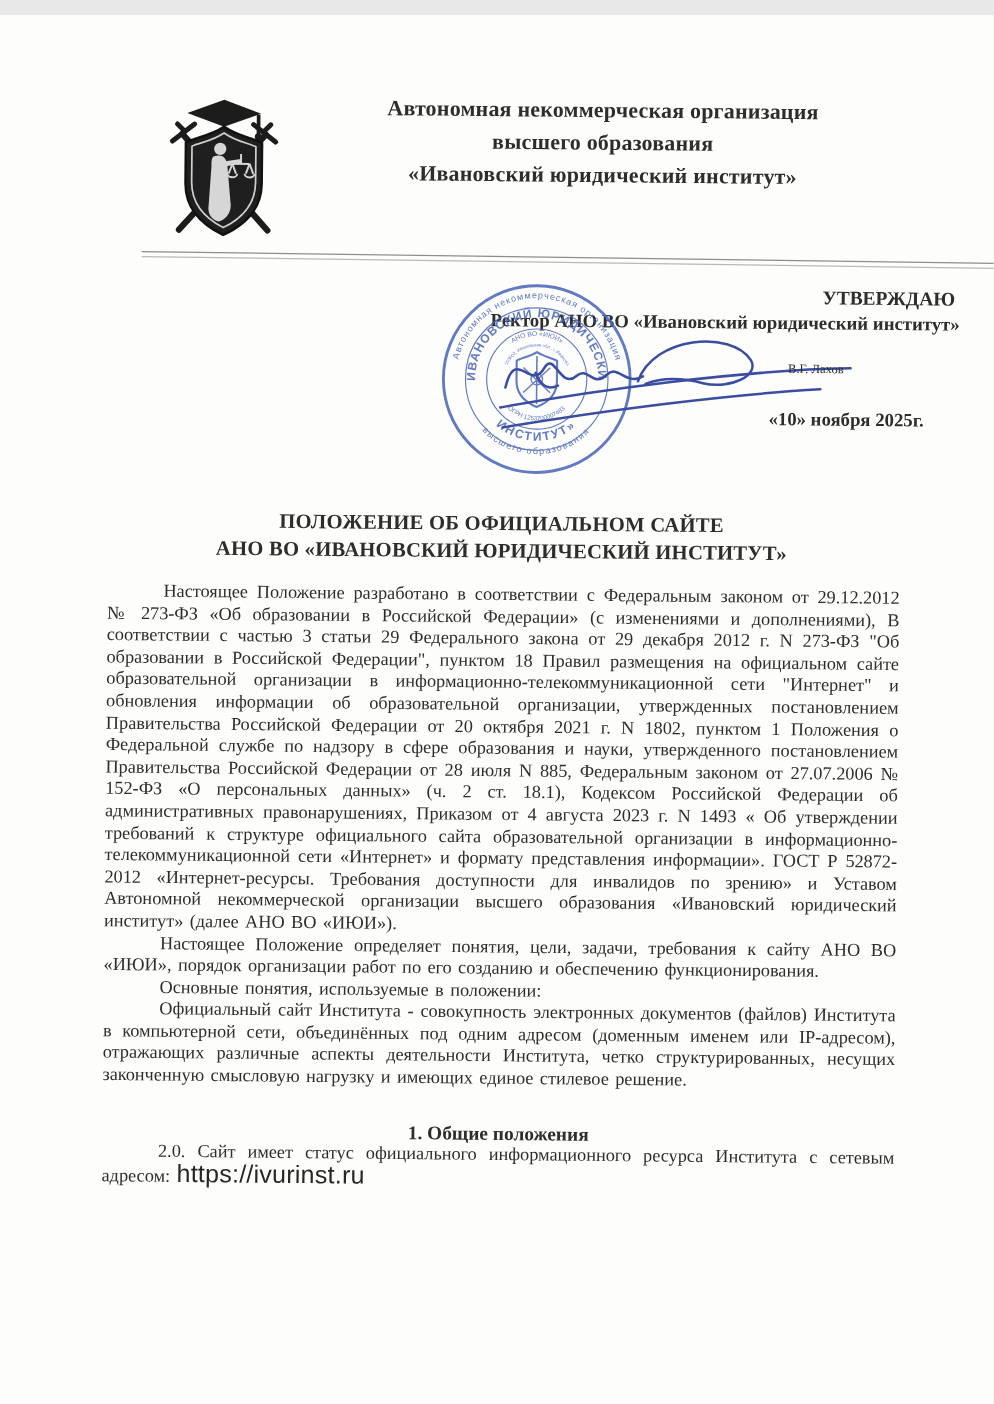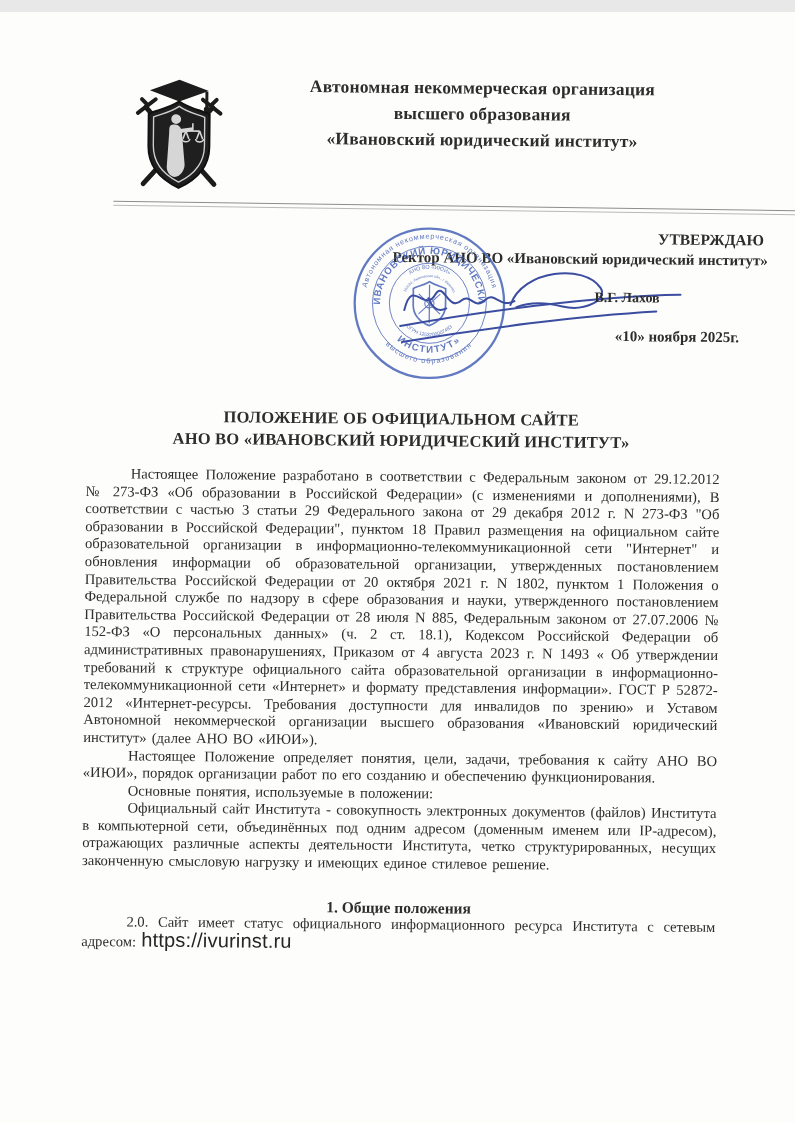--- a/index.html
+++ b/index.html
@@ -27,21 +27,21 @@
   
   .approve-word {
     position:absolute; right:34px; top:216px; font-weight:bold; font-size:15.5px;
   }
   .approver-line {
     position:absolute; right:30px; top:237px; font-weight:bold; font-size:15px;
     white-space:nowrap;
   }
   .stamp { position:absolute; left:350px; top:214px; width:154px; height:154px; opacity:.88; }
   .signature { position:absolute; left:386px; top:240px; width:305px; height:100px; }
-  .signer-name { position:absolute; left:592px; top:276px; font-weight:bold; font-size:14px; white-space:nowrap; }
+  .signer-name { position:absolute; left:628px; top:276px; font-weight:normal; font-size:10px; white-space:nowrap; }
   .approve-date { position:absolute; right:58px; top:314px; font-weight:bold; font-size:15px; white-space:nowrap; }
 
   
   .doc-title {
     position:absolute; left:80px; top:396px; width:640px;
     text-align:center; font-weight:bold; font-size:16.5px; line-height:22px;
     letter-spacing:.2px;
   }
 
   

